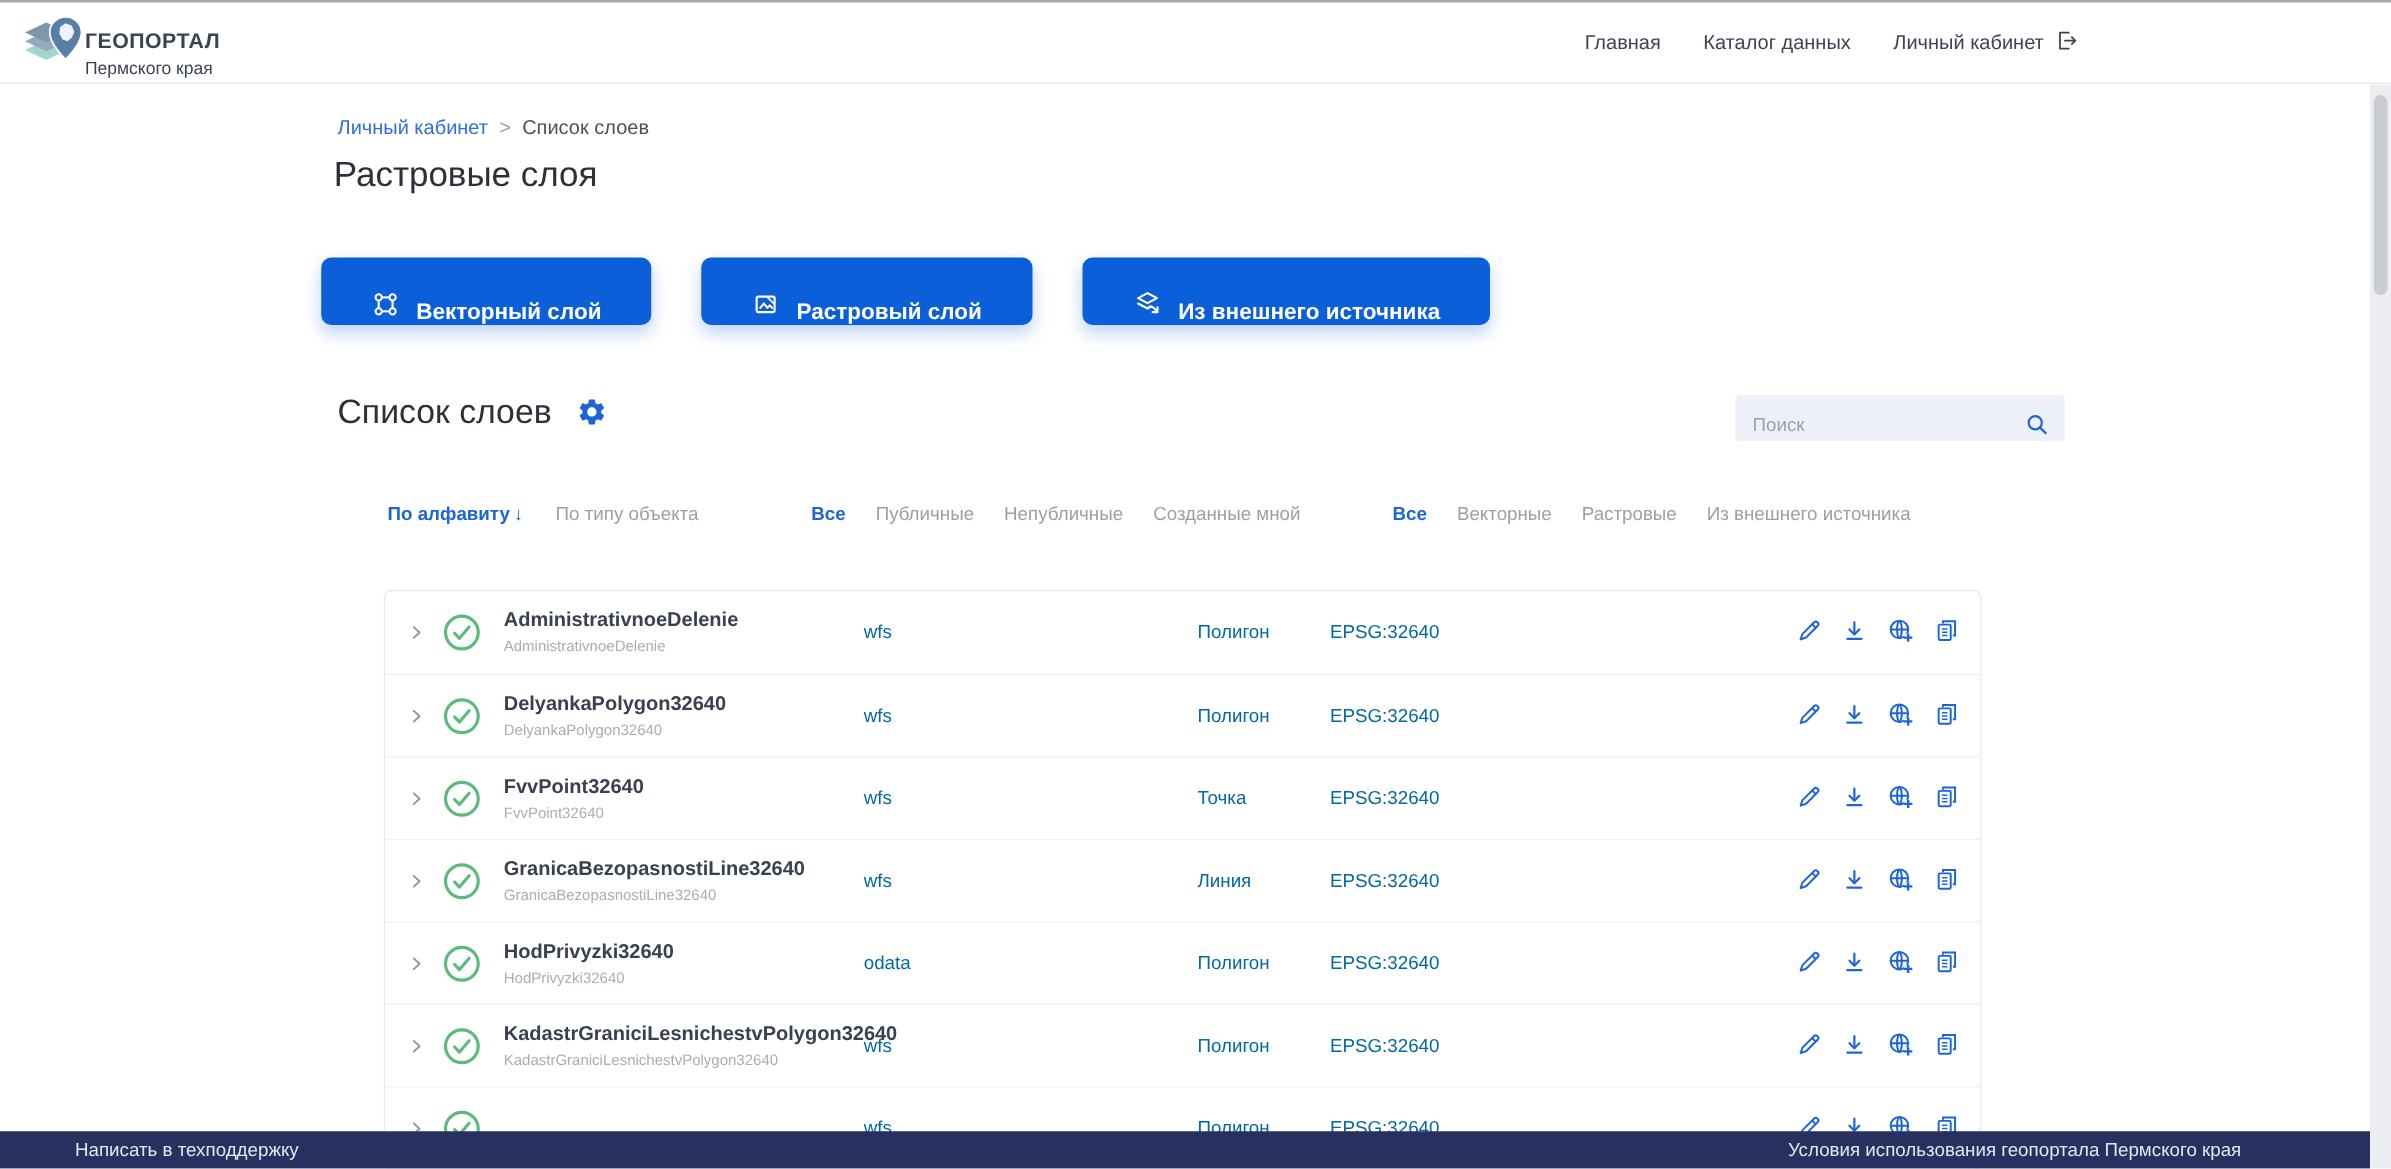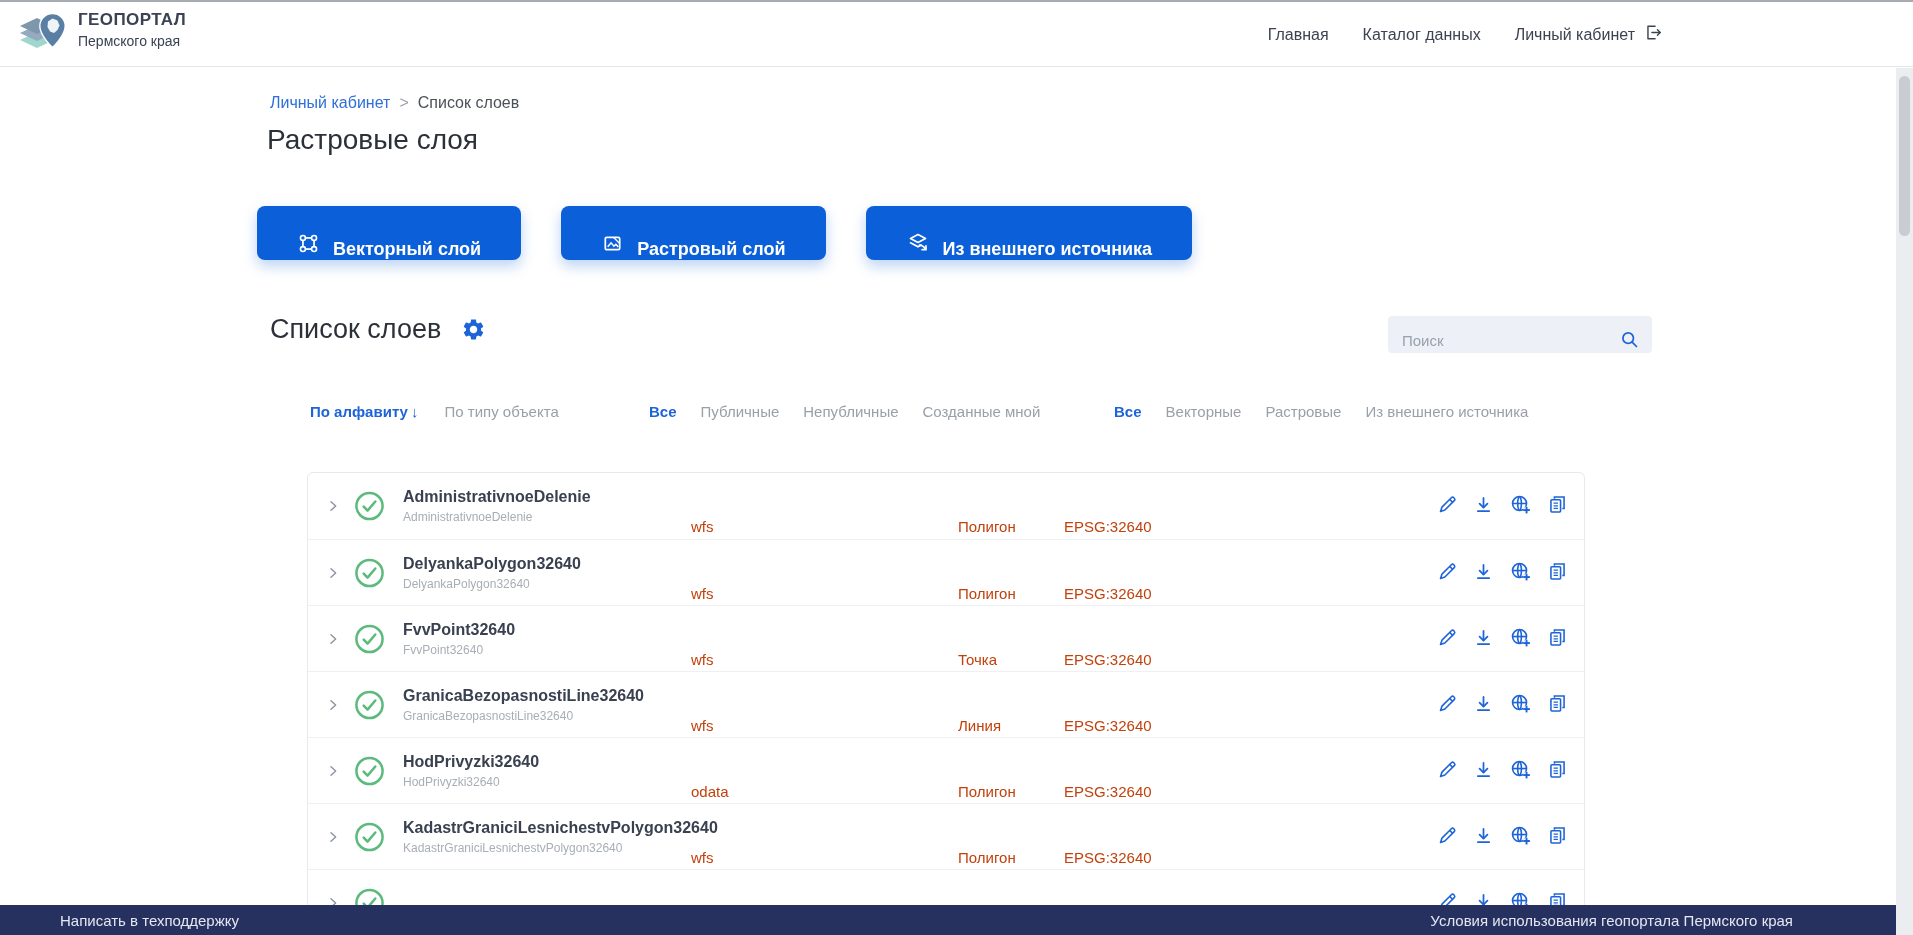--- a/index.html
+++ b/index.html
@@ -5,21 +5,21 @@
   * { margin:0; padding:0; box-sizing:border-box; }
   html,body { background:#fff; }
   body { font-family:"Liberation Sans","DejaVu Sans",sans-serif; }
   .screen { position:relative; width:1913px; height:935px; background:#fff; overflow:hidden; }
 
   
   .topline { position:absolute; top:0; left:0; right:0; height:2px; background:#a6abb2; z-index:10; }
 
   
   .header { position:absolute; top:2px; left:0; right:0; height:65px; background:#fff; border-bottom:1px solid #e4e6ea; z-index:4; }
-  .logo { position:absolute; left:18px; top:8px; display:flex; align-items:flex-start; gap:10px; cursor:pointer; }
+  .logo { position:absolute; left:18px; top:8px; display:flex; align-items:flex-end; gap:0; cursor:pointer; }
   .logo-t1 { font-size:17px; font-weight:700; color:#3a4254; letter-spacing:.4px; }
   .logo-t2 { font-size:14px; color:#3a4254; margin-top:3px; }
   .nav { position:absolute; right:250px; top:0; height:65px; display:flex; align-items:center; gap:34px;margin-left:24px; }
   .nav-link { font-size:16px; font-weight:500; color:#3c4353; cursor:pointer; white-space:nowrap; }
   .nav-account { display:flex; align-items:center; gap:9px; cursor:pointer; }
 
   
   .breadcrumb { position:absolute; left:270px; top:94px; font-size:16px; color:#4b5158; display:flex; gap:9px; align-items:center; }
   .bc-link { color:#2e6fd9; cursor:pointer; }
   .bc-sep { color:#9aa0a8; }
@@ -54,21 +54,21 @@
   .card { position:absolute; left:307px; top:472px; width:1278px; background:#fff;
     border:1px solid #e7e9ed; border-radius:6px; overflow:hidden; }
   .lrow { position:relative; height:66px; }
   .lrow + .lrow { border-top:1px solid #eef0f3; }
   .vcenter { position:absolute; top:50%; transform:translateY(-50%); }
   .chev { left:17px; background:none; border:none; padding:0; display:flex; cursor:pointer; }
   .check { left:46px; display:flex; }
   .nameblock { left:95px; width:285px; }
   .lname { font-size:16px; font-weight:700; color:#39404f; white-space:nowrap; }
   .lcode { font-size:12px; color:#a8aeb6; margin-top:4px; white-space:nowrap; }
-  .meta { font-size:15px; color:#c2410c; white-space:nowrap;margin-top:20px; }
+  .meta { font-size:15px; color:#0369a1; white-space:nowrap; }
   .src { left:383px; } .geom { left:650px; } .crs { left:756px; }
   .actions { right:16px; display:flex; gap:15px; align-items:center; }
   .act-btn { background:none; border:none; padding:0; display:flex; cursor:pointer; }
 
   
   .footer { position:absolute; left:0; top:905px; width:1896px; height:30px; background:#263160;
     display:flex; align-items:center; justify-content:space-between; padding:0 103px 0 60px; z-index:6;text-align:center; }
   .footer span { font-size:15px; color:#e3e7f1; cursor:pointer; white-space:nowrap; }
 
   

